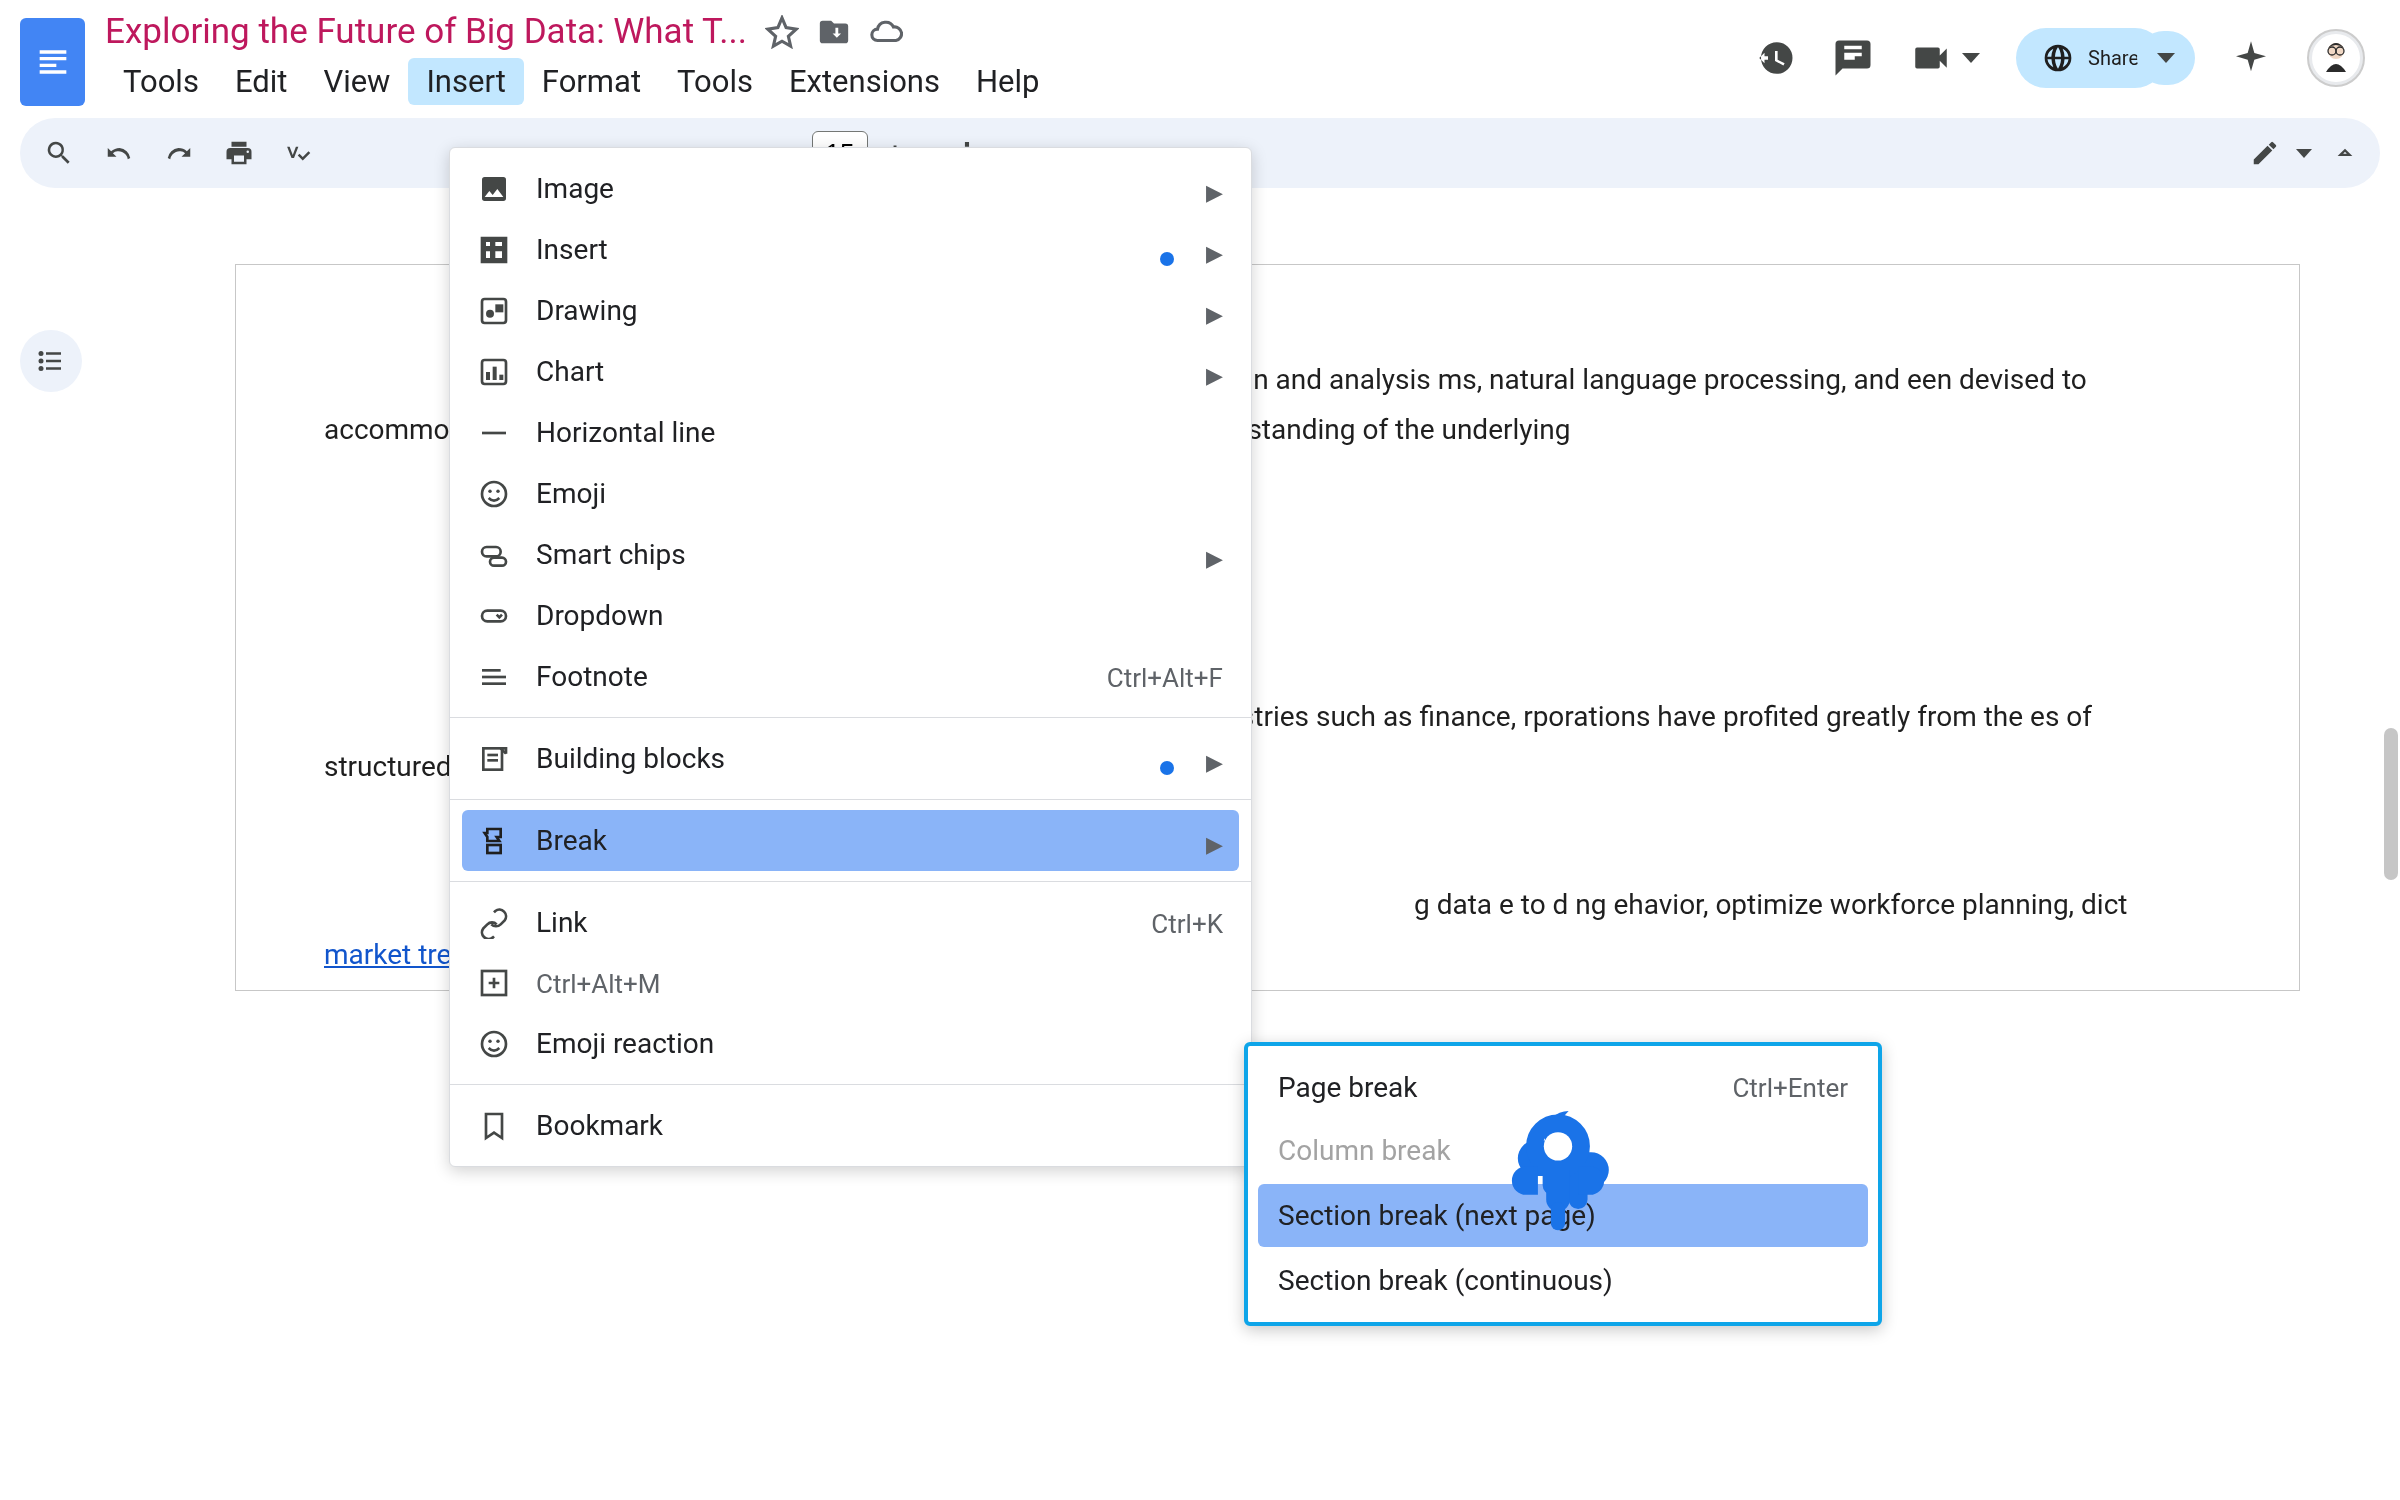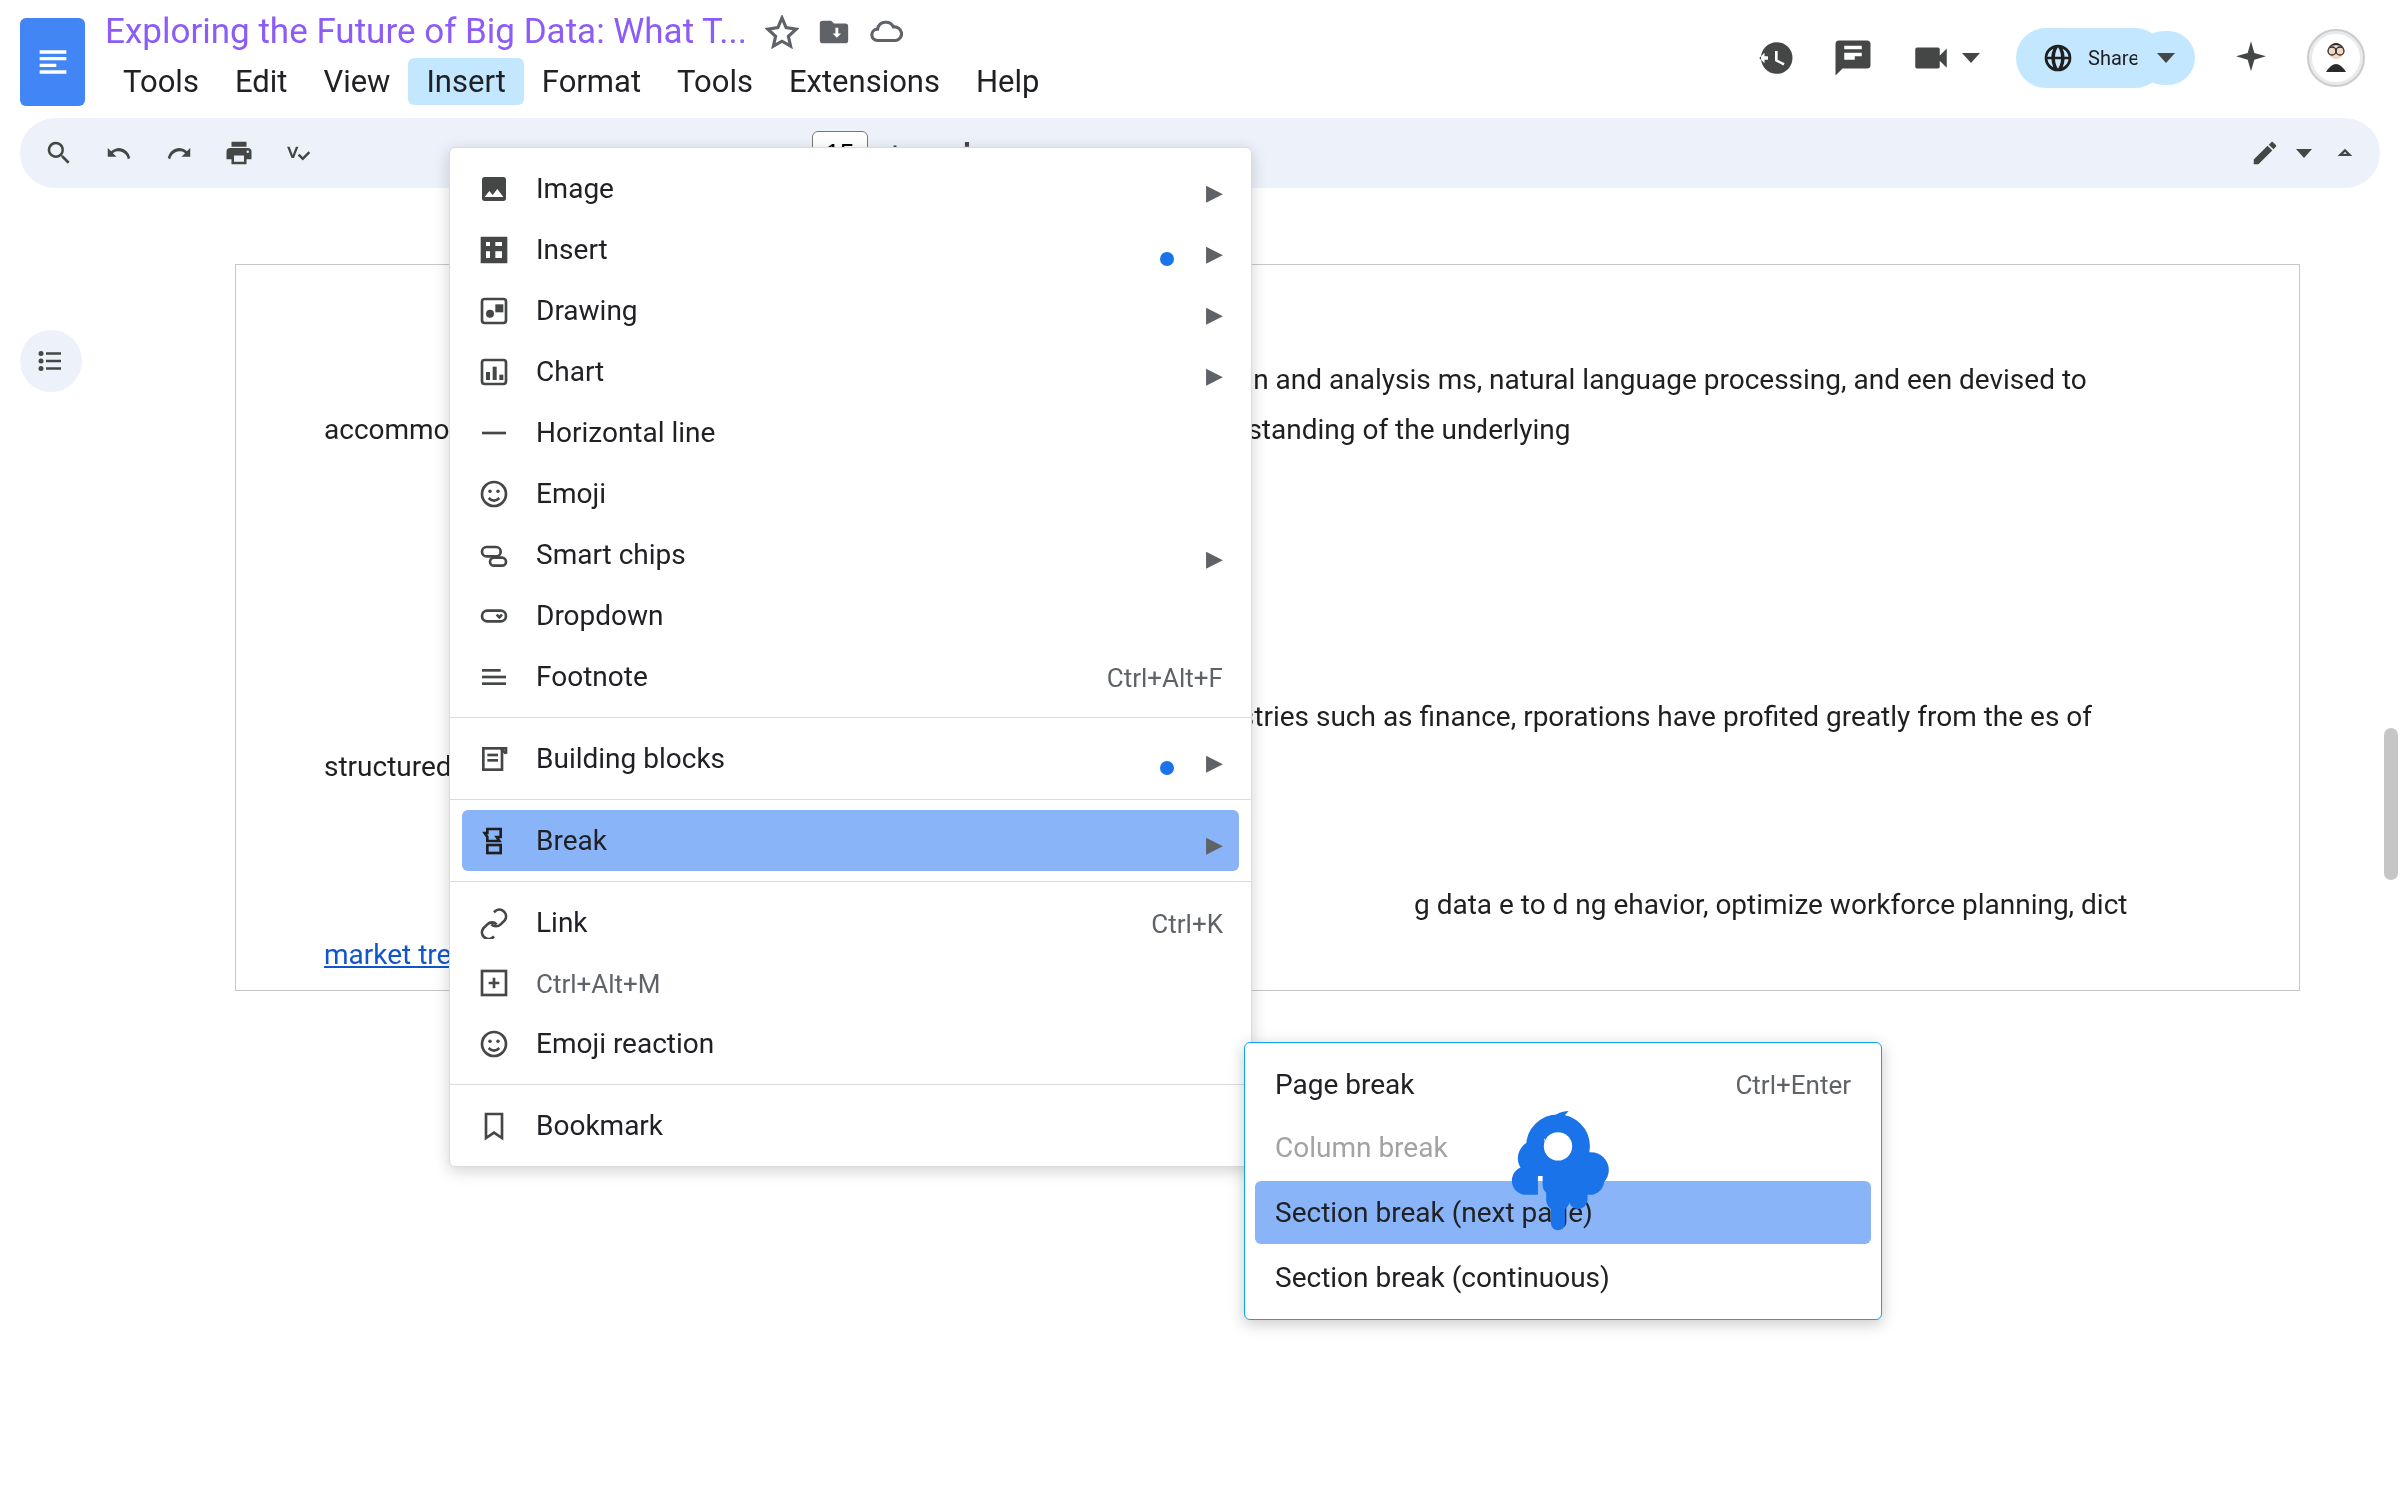--- a/index.html
+++ b/index.html
@@ -21,21 +21,21 @@
 .docs-logo {
   width: 65px; height: 88px;
   background: #4285f4;
   border-radius: 6px;
   display: flex; align-items: center; justify-content: center;
   margin-top: 8px;
 }
 .docs-logo svg { width: 40px; height: 40px; fill: #fff; }
 .title-block { flex: 0 0 auto; display: flex; flex-direction: column; margin-left: 5px; }
 .title-row { display: flex; align-items: center; gap: 18px; }
-.doc-title { font-size: 35px; color: #8b5cf6; max-width: 820px; white-space: nowrap; overflow: hidden; text-overflow: ellipsis; }
+.doc-title { font-size: 35px; color: #be185d; max-width: 820px; white-space: nowrap; overflow: hidden; text-overflow: ellipsis; }
 .title-icon { width: 34px; height: 34px; fill: #5f6368; }
 .title-icon.star { fill: none; stroke: #5f6368; stroke-width: 2.2; }
 .menubar { display: flex; gap: 0; margin-top: 6px; font-size: 31px; }
 .menubar-item { padding: 5px 18px; color: #202124; border-radius: 6px; }
 .menubar-item.active { background: #c2e7ff; }
 .header-right { margin-left: auto; display: flex; align-items: center; gap: 36px; padding-right: 15px; }
 .hr-icon { width: 42px; height: 42px; fill: #444746; }
 .meet-group { display: flex; align-items: center; gap: 10px; }
 .dropdown-caret { width: 0; height: 0; border-left: 9px solid transparent; border-right: 9px solid transparent; border-top: 10px solid #444746; }
 .share-btn {
@@ -95,21 +95,21 @@
 }
 .menu-item.highlighted { background: #8ab4f8; margin: 4px 12px; border-radius: 6px; padding-left: 16px; padding-right: 16px; }
 .menu-icon { width: 32px; height: 32px; fill: #444746; flex-shrink: 0; }
 .menu-label { flex: 1; }
 .menu-shortcut { color: #5f6368; font-size: 26px; }
 .menu-arrow { color: #5f6368; font-size: 22px; margin-left: auto; }
 .menu-dot { width: 14px; height: 14px; background: #1a73e8; border-radius: 50%; margin-right: 6px; }
 .menu-sep { height: 1px; background: #dadce0; margin: 10px 0; }
 .submenu {
   position: absolute; left: 1244px; top: 1042px; width: 638px;
-  background: #fff; border: 1px solid #0ea5e9; border-radius: 6px;
+  background: #fff; border: 4px solid #0ea5e9; border-radius: 6px;
   box-shadow: 0 4px 16px rgba(0,0,0,0.22);
   padding: 10px 0;
   z-index: 200;
 }
 .submenu-item { display: flex; align-items: center; padding: 15px 30px; font-size: 28px; color: #202124; gap: 20px; }
 .submenu-item.disabled { color: #a3a3a3; }
 .submenu-item.highlighted { background: #8ab4f8; margin: 2px 10px; border-radius: 6px; padding-left: 20px; padding-right: 20px; }
 .submenu-shortcut { margin-left: auto; color: #5f6368; font-size: 26px; }
 .pointer-hand {
   position: absolute; left: 1498px; top: 1105px; z-index: 300;

